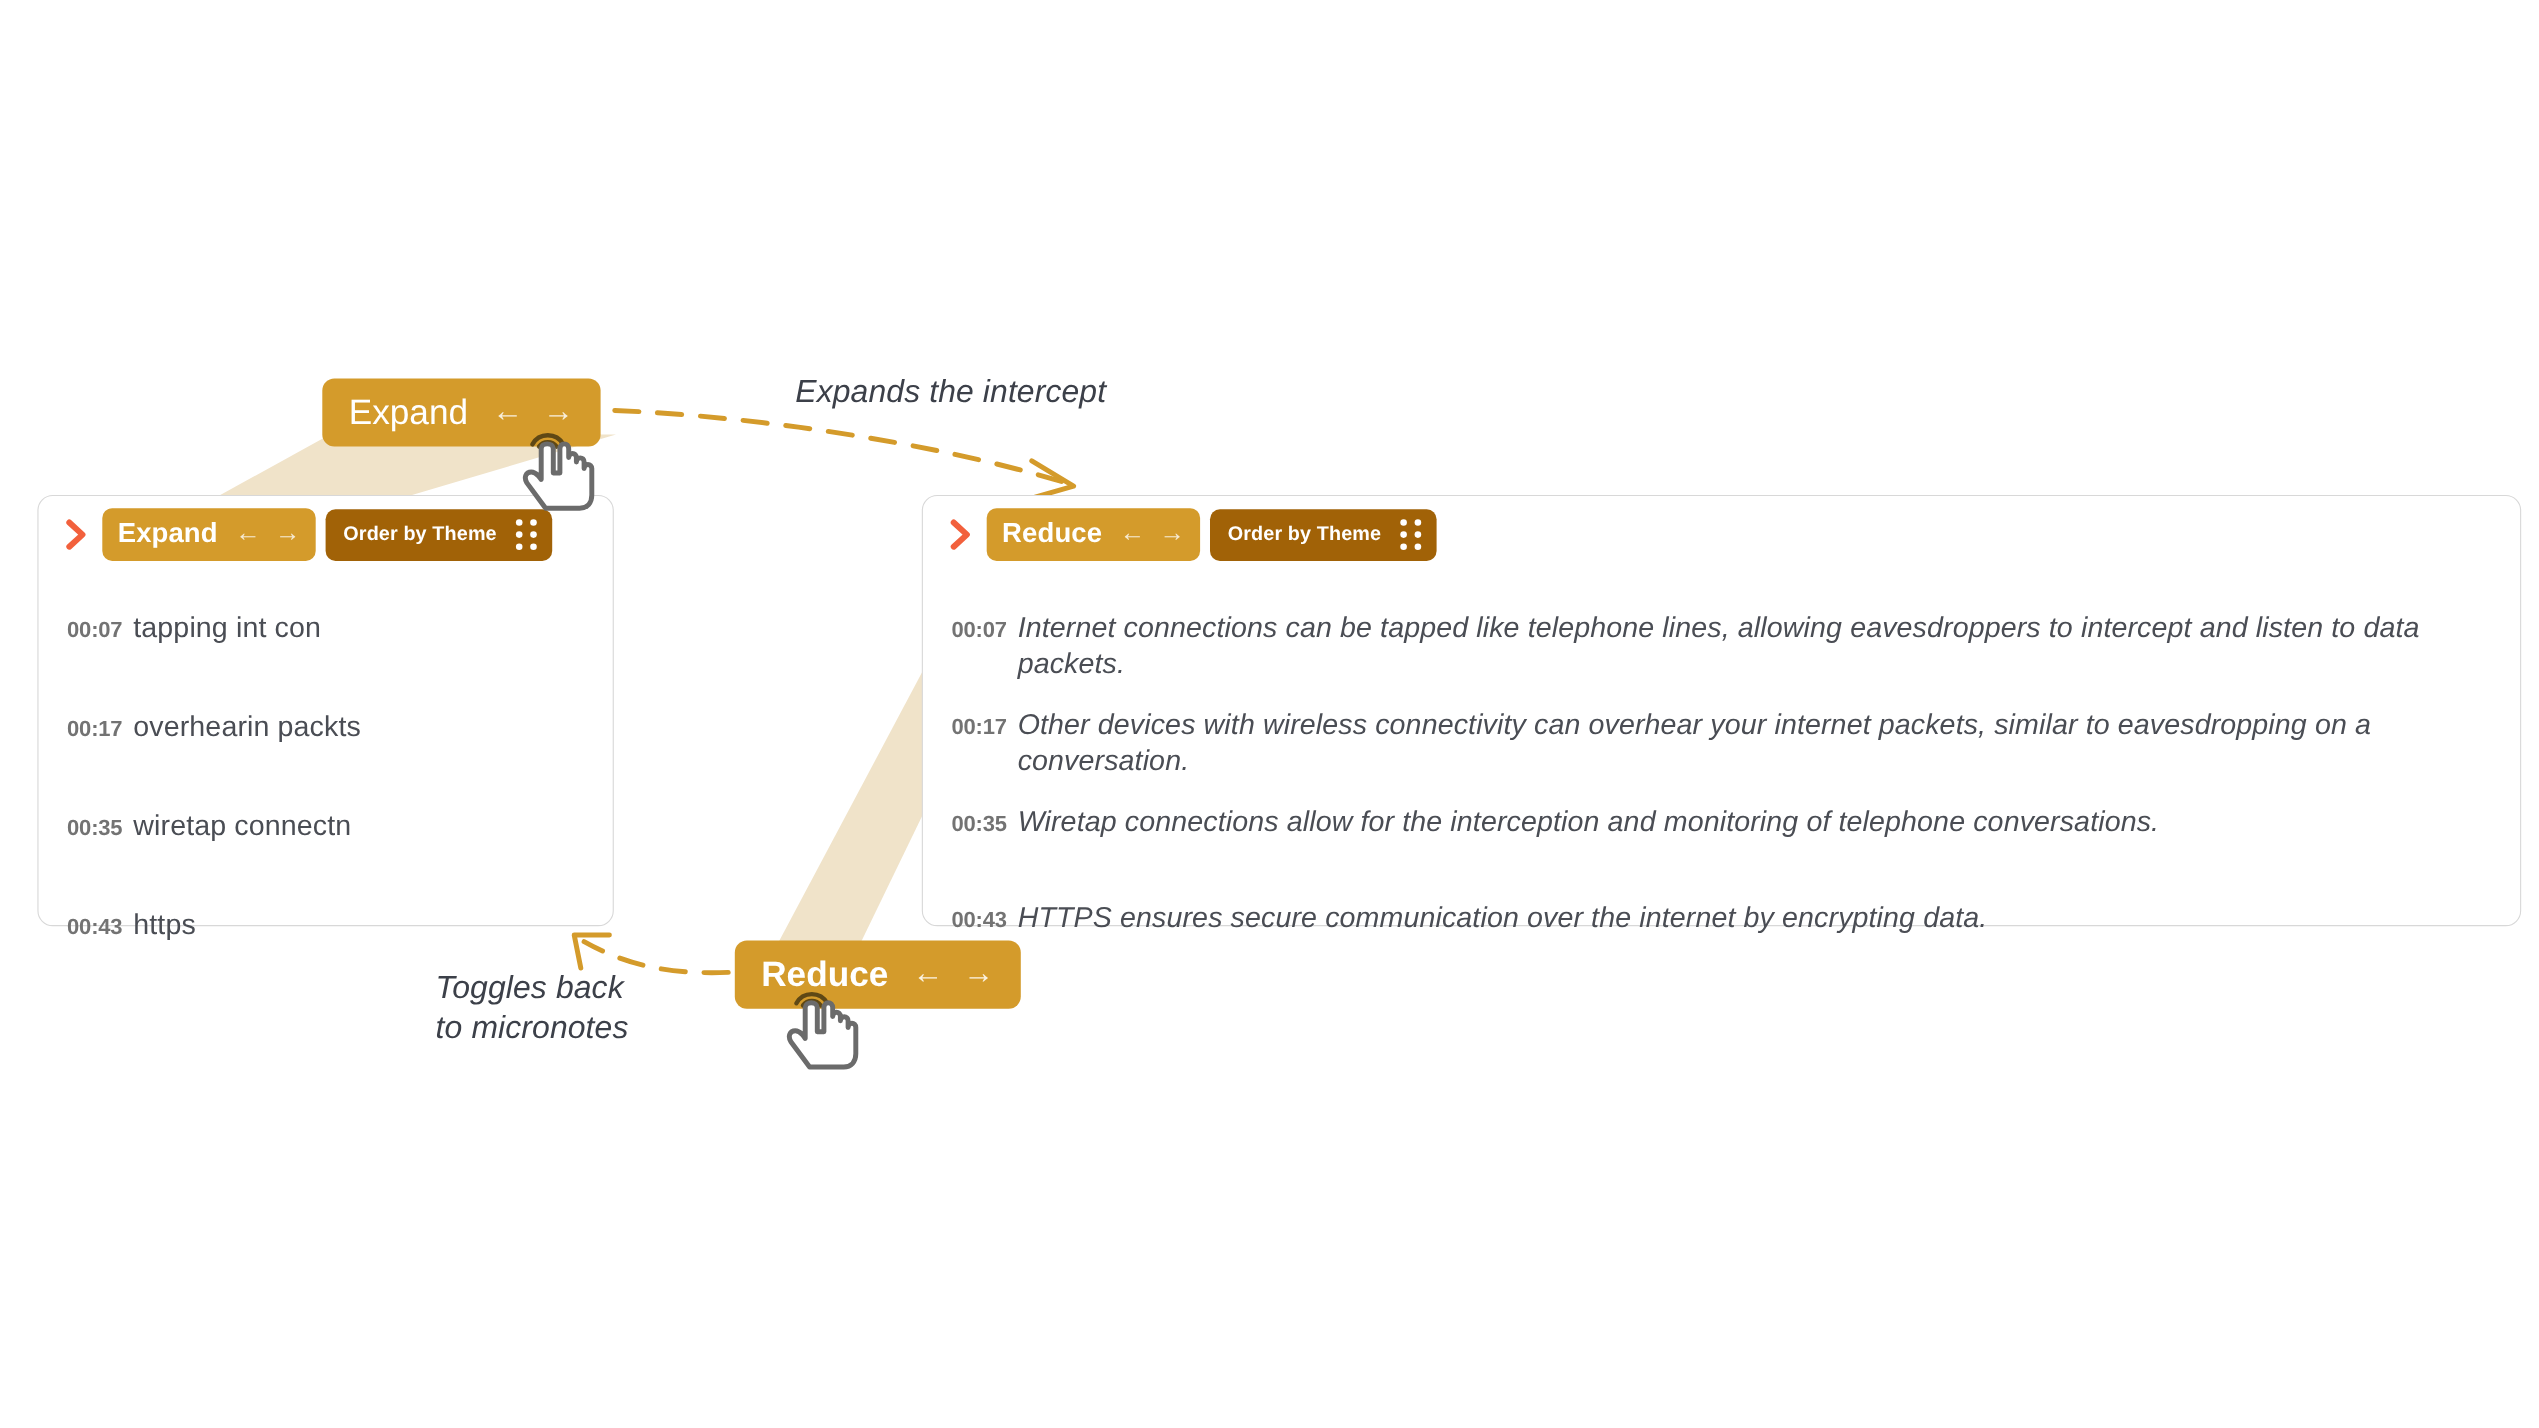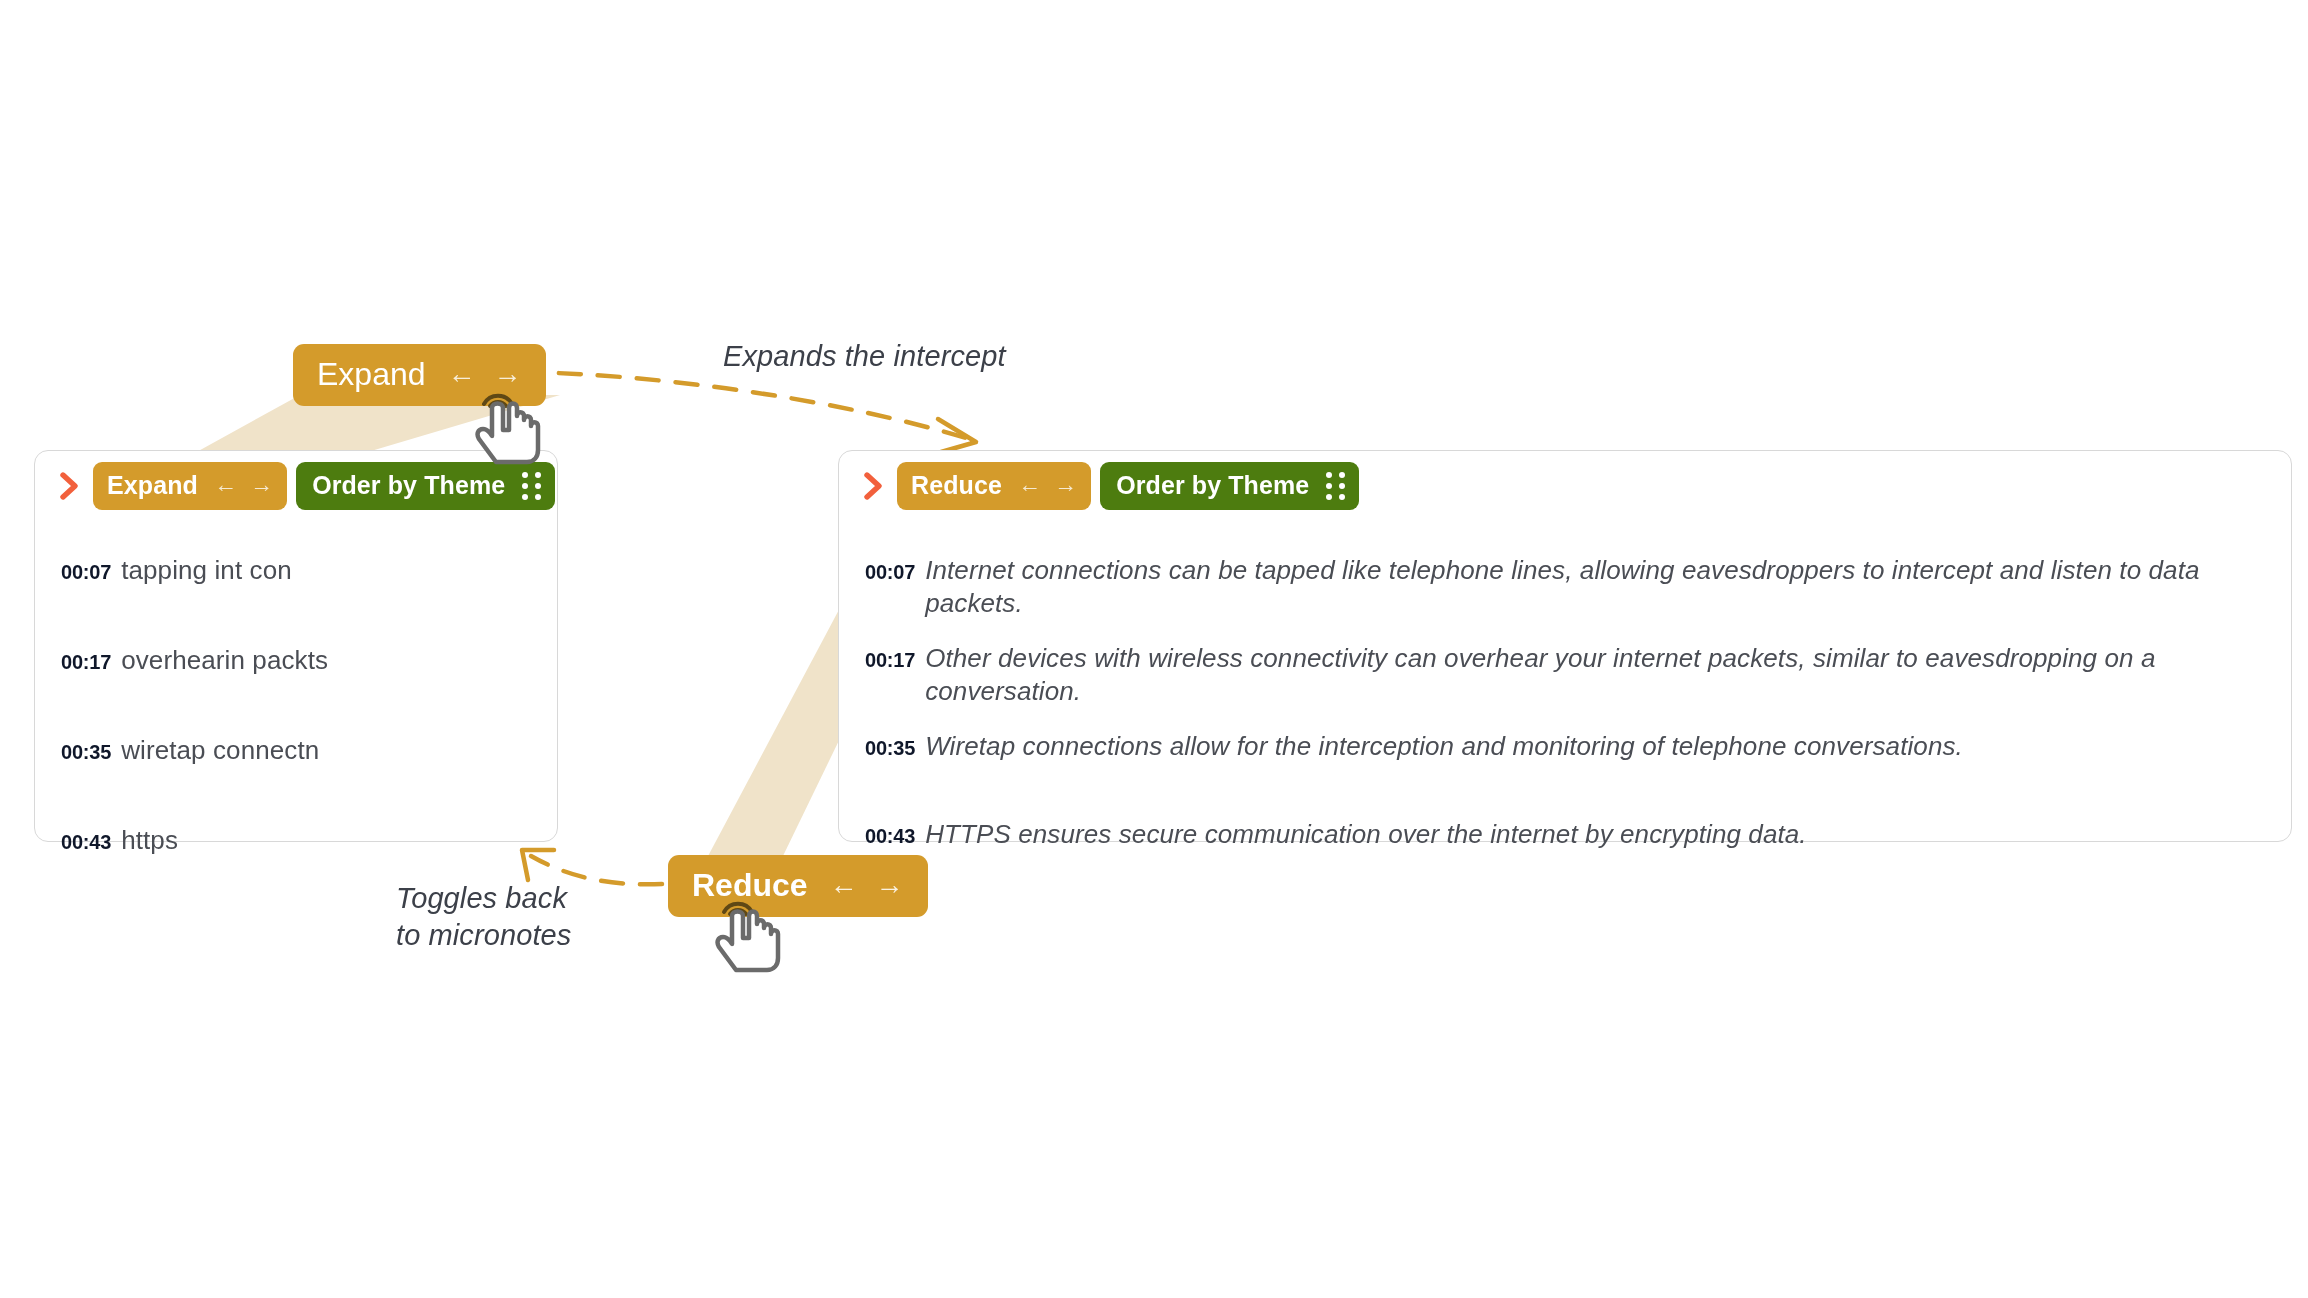--- a/index.html
+++ b/index.html
@@ -87,23 +87,23 @@
     box-sizing: border-box;
     user-select: none;
   }
   .pill-amber {
     background: #d49b2b;
     padding: 9px 14px 10px 14px;
     font-size: 25px;
     letter-spacing: .1px;
   }
   .pill-red {
-    background: #4d7c0f;
+    background: #a16207;
     padding: 9px 14px 10px 16px;
-    font-size: 25px;
+    font-size: 18px;
     margin-left: 9px;
     letter-spacing: .1px;
   }
   .pill-arrows {
     display: inline-flex;
     align-items: center;
     gap: 13px;
     margin-left: 16px;
     font-size: 23px;
     font-weight: 400;
@@ -139,21 +139,21 @@
   .note-row {
     display: flex;
     align-items: baseline;
     padding: 0 26px 0 26px;
     color: #45484f;
   }
   #panel-micro .note-row { height: 90px; }
   #panel-expanded .note-row { height: 88px; }
 
   .ts {
-    color: #0f172a;
+    color: #737373;
     font-weight: 700;
     font-size: 20px;
     flex: 0 0 auto;
     margin-right: 10px;
     letter-spacing: -.2px;
   }
   .note-text {
     font-size: 26px;
     color: #4a4d54;
     font-weight: 400;

